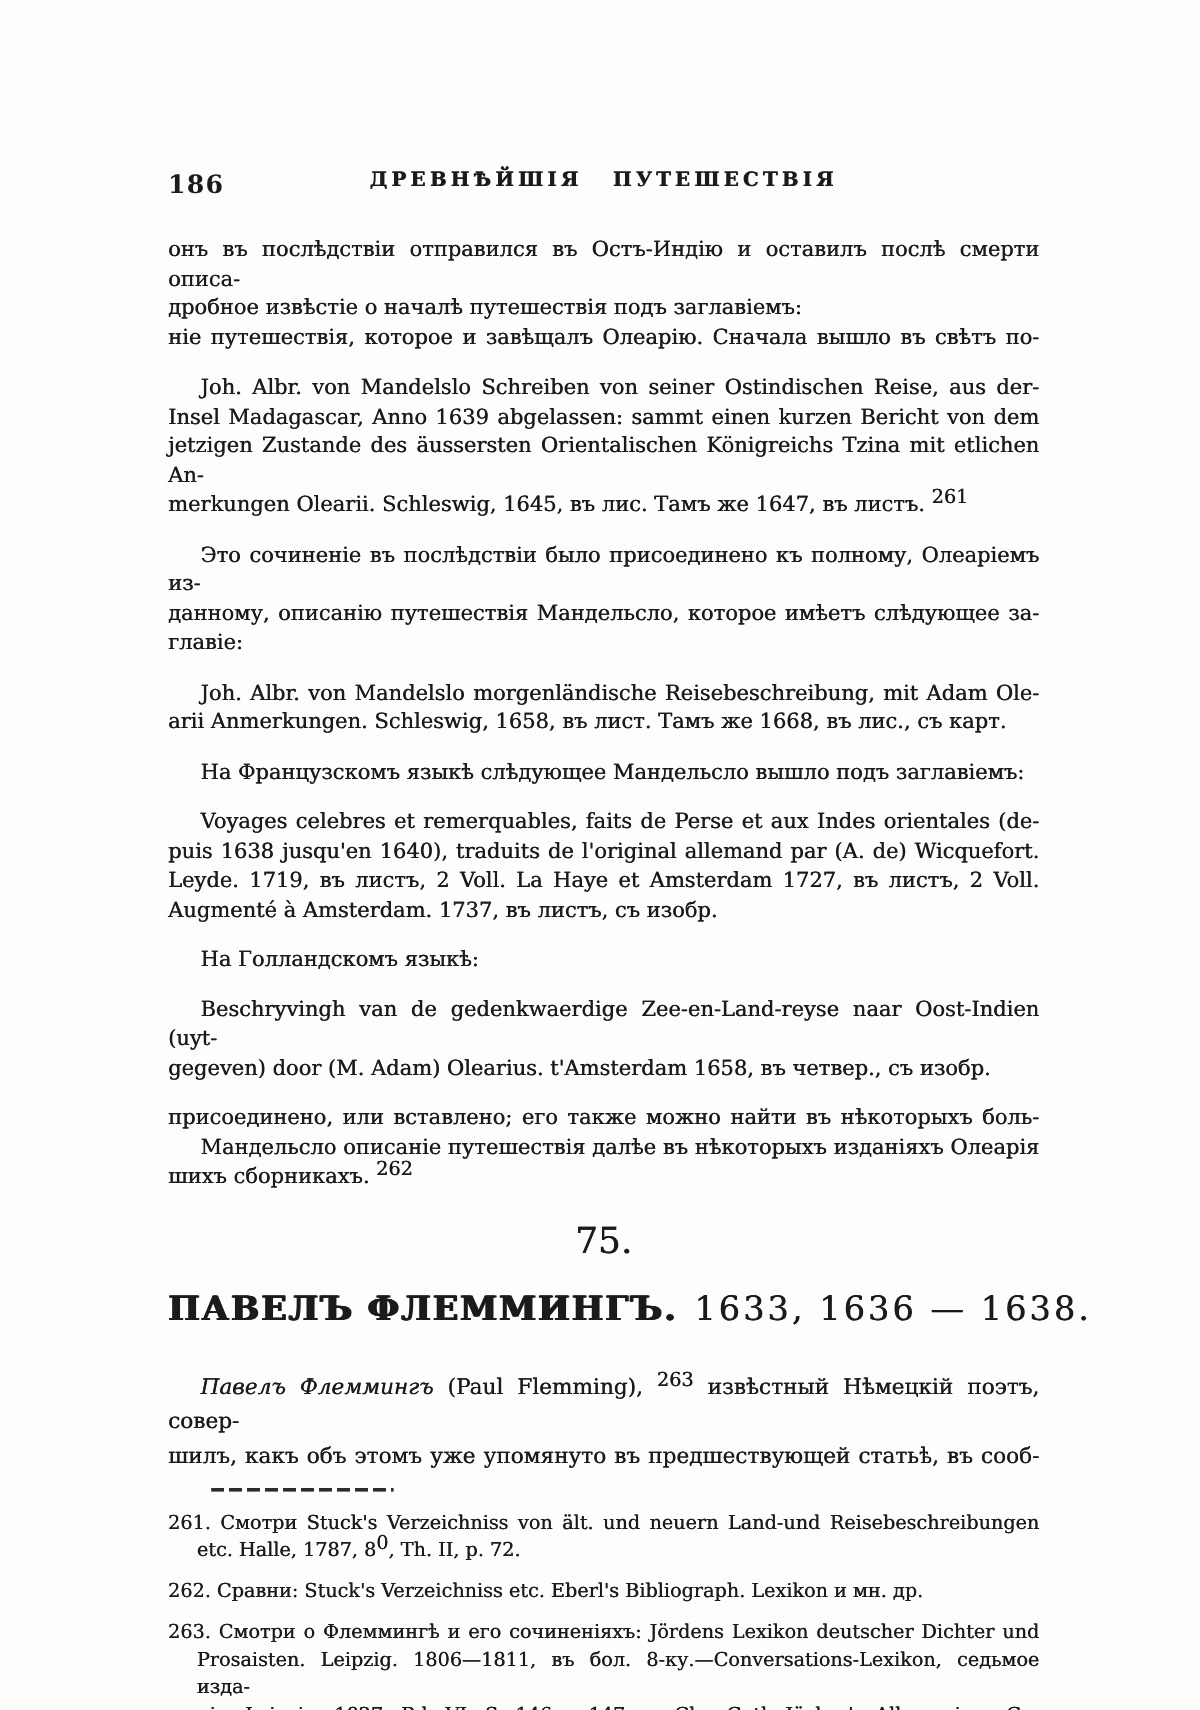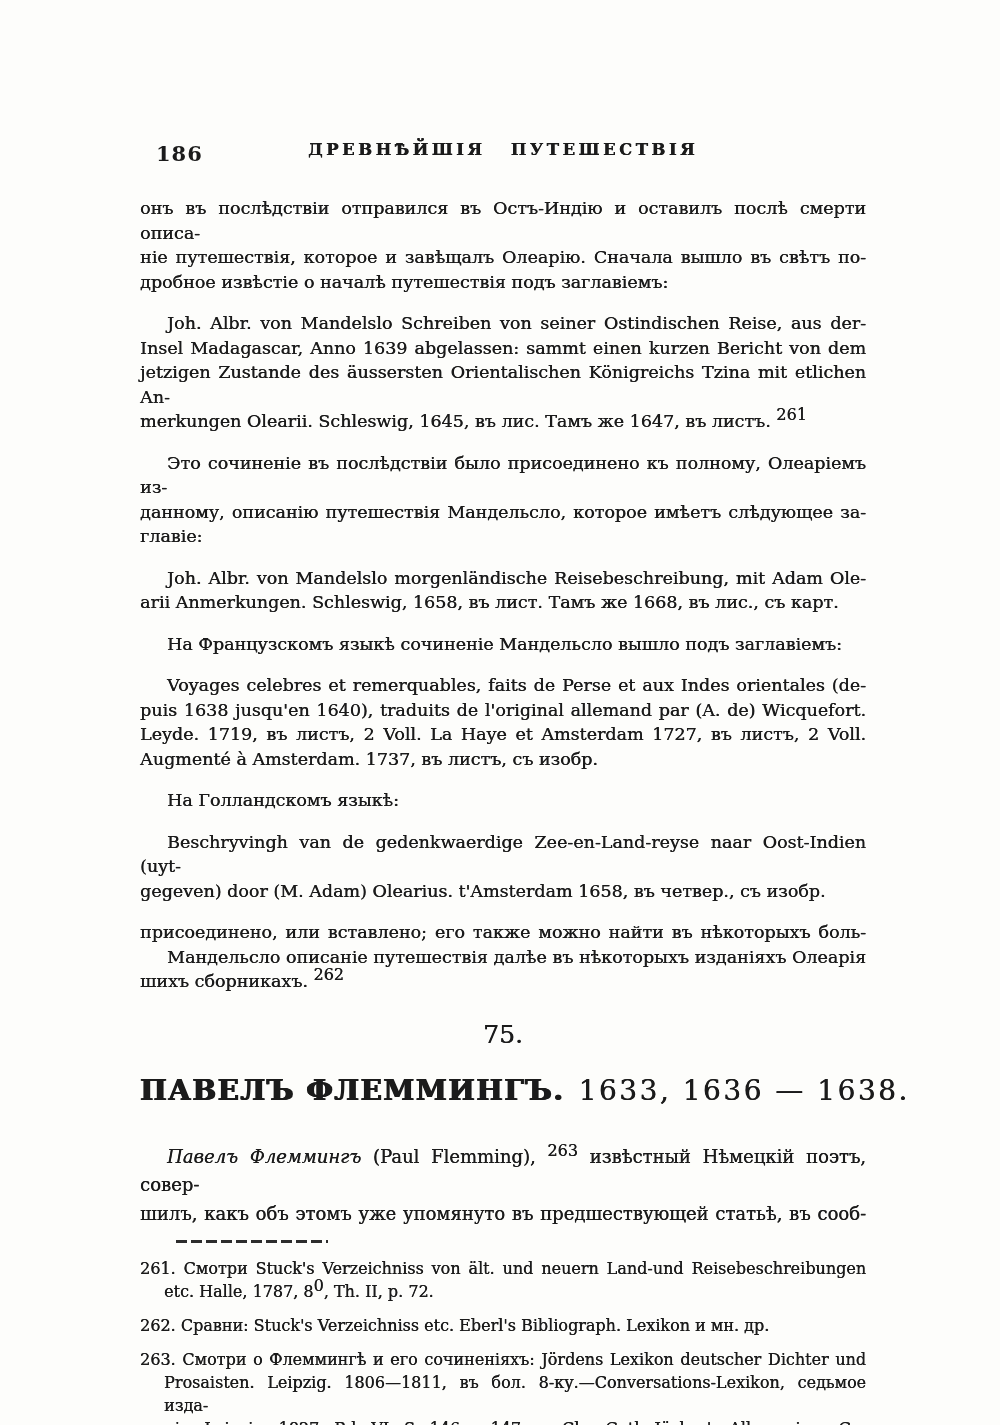--- a/index.html
+++ b/index.html
@@ -6,40 +6,40 @@
   .page{
     position:relative;
     width:1000px;height:1425px;
     background:#fdfdfb;
     color:#1b1b1b;
     font-family:"DejaVu Serif","Liberation Serif",serif;
     overflow:hidden;
   }
   .content{position:absolute;left:140px;top:140px;width:726px;}
   .running-head{position:relative;height:26px;margin-bottom:30px;}
-  .pageno{position:absolute;left:16px;top:1px;font-size:21px;font-weight:700;letter-spacing:1px;}
+  .pageno{position:absolute;left:0;top:1px;font-size:21px;font-weight:700;letter-spacing:1px;}
   .head-title{
     display:block;text-align:center;
     font-size:16.5px;font-weight:700;
     letter-spacing:3.5px;word-spacing:16px;
     text-shadow:0.4px 0 0 currentColor;
   }
   .para{
     font-size:17.5px;line-height:24.5px;
     margin:0 0 17px 0;
     text-shadow:0.35px 0 0 currentColor;
   }
   .tl{text-align:justify;text-align-last:justify;}
   .tl.last{text-align-last:left;}
   .tl.ind{text-indent:27px;}
   .tl.cont{padding-left:24px;}
   sup{font-size:16px;line-height:0;}
   .it{font-style:italic;margin-top:40px;}
   .secno{
-    text-align:center;font-size:25px;line-height:33px;
+    text-align:center;font-size:30px;line-height:33px;
     margin:24px 0 0 0;
     text-shadow:0.4px 0 0 currentColor;
   }
   .title{margin:22px 0 0 0;font-size:28px;line-height:36px;font-weight:400;white-space:nowrap;}
   .title-name{
     font-weight:700;letter-spacing:1.5px;
     text-shadow:0.9px 0 0 currentColor,-0.4px 0 0 currentColor;
   }
   .title-dates{margin-left:14px;letter-spacing:2.5px;text-shadow:0.4px 0 0 currentColor;}
   .lead{font-size:18px;line-height:28.5px;margin:34px 0 0 0;}
@@ -58,40 +58,40 @@
   <div class="content">
 
     <header class="running-head">
       <span class="pageno">186</span>
       <span class="head-title">ДРЕВНѢЙШІЯ ПУТЕШЕСТВІЯ</span>
     </header>
 
     <main>
       <div class="para">
           <div class="tl"><span>онъ въ послѣдствіи отправился въ Остъ-Индію и оставилъ послѣ смерти описа-</span></div>
+          <div class="tl last"><span>дробное извѣстіе о началѣ путешествія подъ заглавіемъ:</span></div>
           <div class="tl"><span>ніе путешествія, которое и завѣщалъ Олеарію. Сначала вышло въ свѣтъ по-</span></div>
-          <div class="tl last"><span>дробное извѣстіе о началѣ путешествія подъ заглавіемъ:</span></div>
         </div>
       <div class="para">
           <div class="tl ind"><span>Joh. Albr. von Mandelslo Schreiben von seiner Ostindischen Reise, aus der-</span></div>
           <div class="tl"><span>Insel Madagascar, Anno 1639 abgelassen: sammt einen kurzen Bericht von dem</span></div>
           <div class="tl"><span>jetzigen Zustande des äussersten Orientalischen Königreichs Tzina mit etlichen An-</span></div>
           <div class="tl last"><span>merkungen Olearii. Schleswig, 1645, въ лис. Тамъ же 1647, въ листъ. </span><sup>261</sup></div>
         </div>
       <div class="para">
           <div class="tl ind"><span>Это сочиненіе въ послѣдствіи было присоединено къ полному, Олеаріемъ из-</span></div>
           <div class="tl"><span>данному, описанію путешествія Мандельсло, которое имѣетъ слѣдующее за-</span></div>
           <div class="tl last"><span>главіе:</span></div>
         </div>
       <div class="para">
           <div class="tl ind"><span>Joh. Albr. von Mandelslo morgenländische Reisebeschreibung, mit Adam Ole-</span></div>
           <div class="tl last"><span>arii Anmerkungen. Schleswig, 1658, въ лист. Тамъ же 1668, въ лис., съ карт.</span></div>
         </div>
       <div class="para">
-          <div class="tl last ind"><span>На Французскомъ языкѣ сочиненіе Мандельсло вышло подъ заглавіемъ:</span></div>
+          <div class="tl last ind"><span>На Французскомъ языкѣ слѣдующее Мандельсло вышло подъ заглавіемъ:</span></div>
         </div>
       <div class="para">
           <div class="tl ind"><span>Voyages celebres et remerquables, faits de Perse et aux Indes orientales (de-</span></div>
           <div class="tl"><span>puis 1638 jusqu'en 1640), traduits de l'original allemand par (A. de) Wicquefort.</span></div>
           <div class="tl"><span>Leyde. 1719, въ листъ, 2 Voll. La Haye et Amsterdam 1727, въ листъ, 2 Voll.</span></div>
           <div class="tl last"><span>Augmenté à Amsterdam. 1737, въ листъ, съ изобр.</span></div>
         </div>
       <div class="para">
           <div class="tl last ind"><span>На Голландскомъ языкѣ:</span></div>
         </div>

